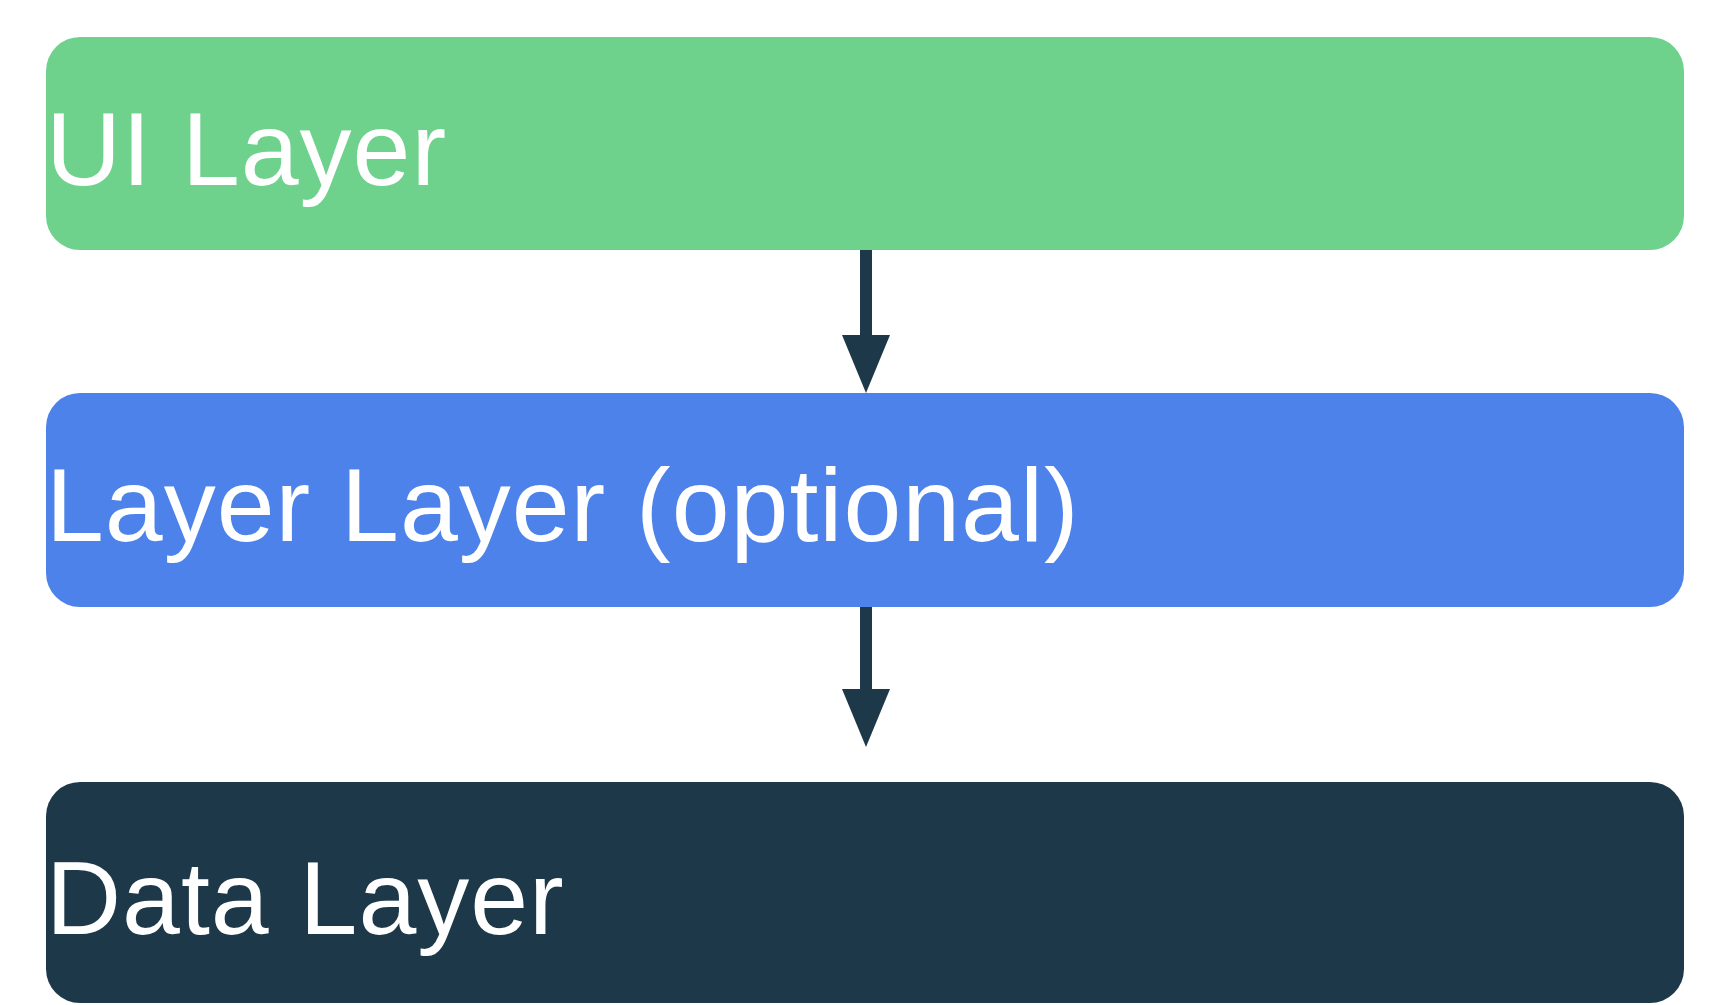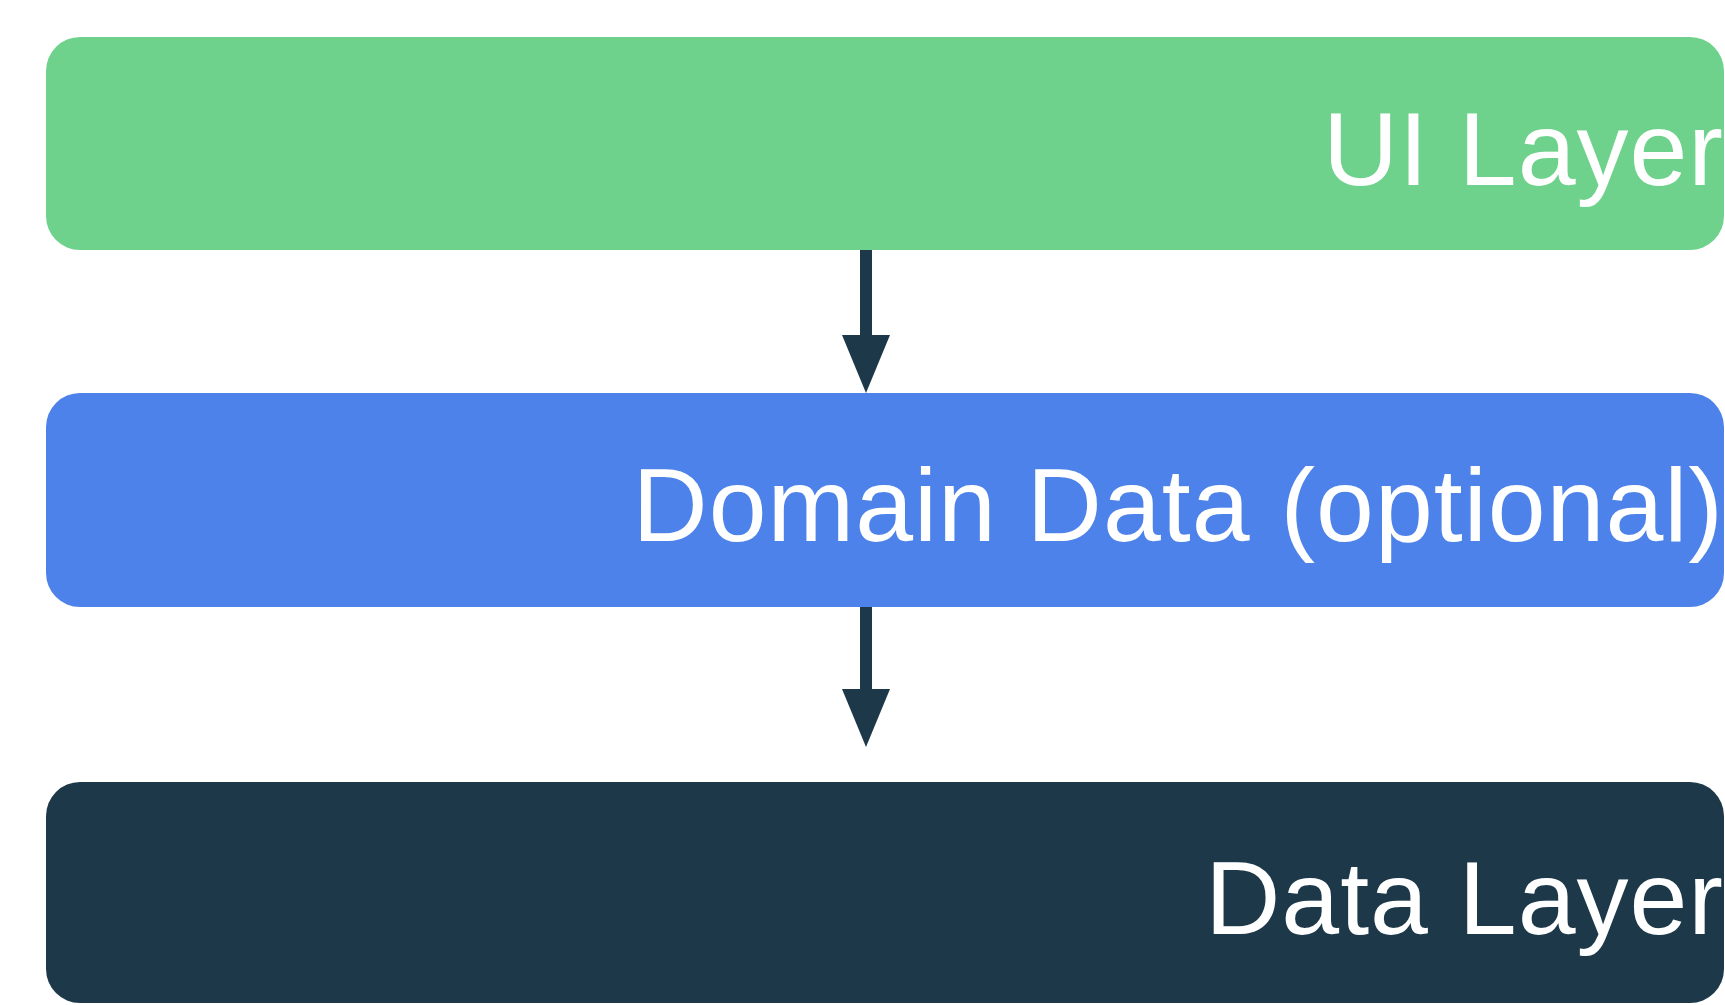--- a/index.html
+++ b/index.html
@@ -15,22 +15,21 @@
     font-family: "Liberation Sans", sans-serif;
     overflow: hidden;
   }
   .layer-box {
     position: absolute;
     left: 46px;
     width: 1638px;
     border-radius: 34px;
     display: flex;
     align-items: center;
-    justify-content: flex-end;
-    padding-left: 40px;
+    justify-content: flex-start;
   }
   .layer-box .layer-label {
     color: #ffffff;
     font-size: 104px;
     font-weight: 400;
     letter-spacing: 1px;
     white-space: nowrap;
     line-height: 1;
     padding-top: 10px; 
   }
@@ -71,21 +70,21 @@
   <div class="layer-box box-ui">
     <span class="layer-label">UI Layer</span>
   </div>
 
   <svg class="arrow arrow-1" viewBox="0 0 48 143" xmlns="http://www.w3.org/2000/svg">
     <rect x="18" y="0" width="12" height="88" fill="#1d3848"></rect>
     <polygon points="0,85 48,85 24,143" fill="#1d3848"></polygon>
   </svg>
 
   <div class="layer-box box-domain">
-    <span class="layer-label">Domain Data (optional)</span>
+    <span class="layer-label">Layer Layer (optional)</span>
   </div>
 
   <svg class="arrow arrow-2" viewBox="0 0 48 140" xmlns="http://www.w3.org/2000/svg">
     <rect x="18" y="0" width="12" height="85" fill="#1d3848"></rect>
     <polygon points="0,82 48,82 24,140" fill="#1d3848"></polygon>
   </svg>
 
   <div class="layer-box box-data">
     <span class="layer-label">Data Layer</span>
   </div>

